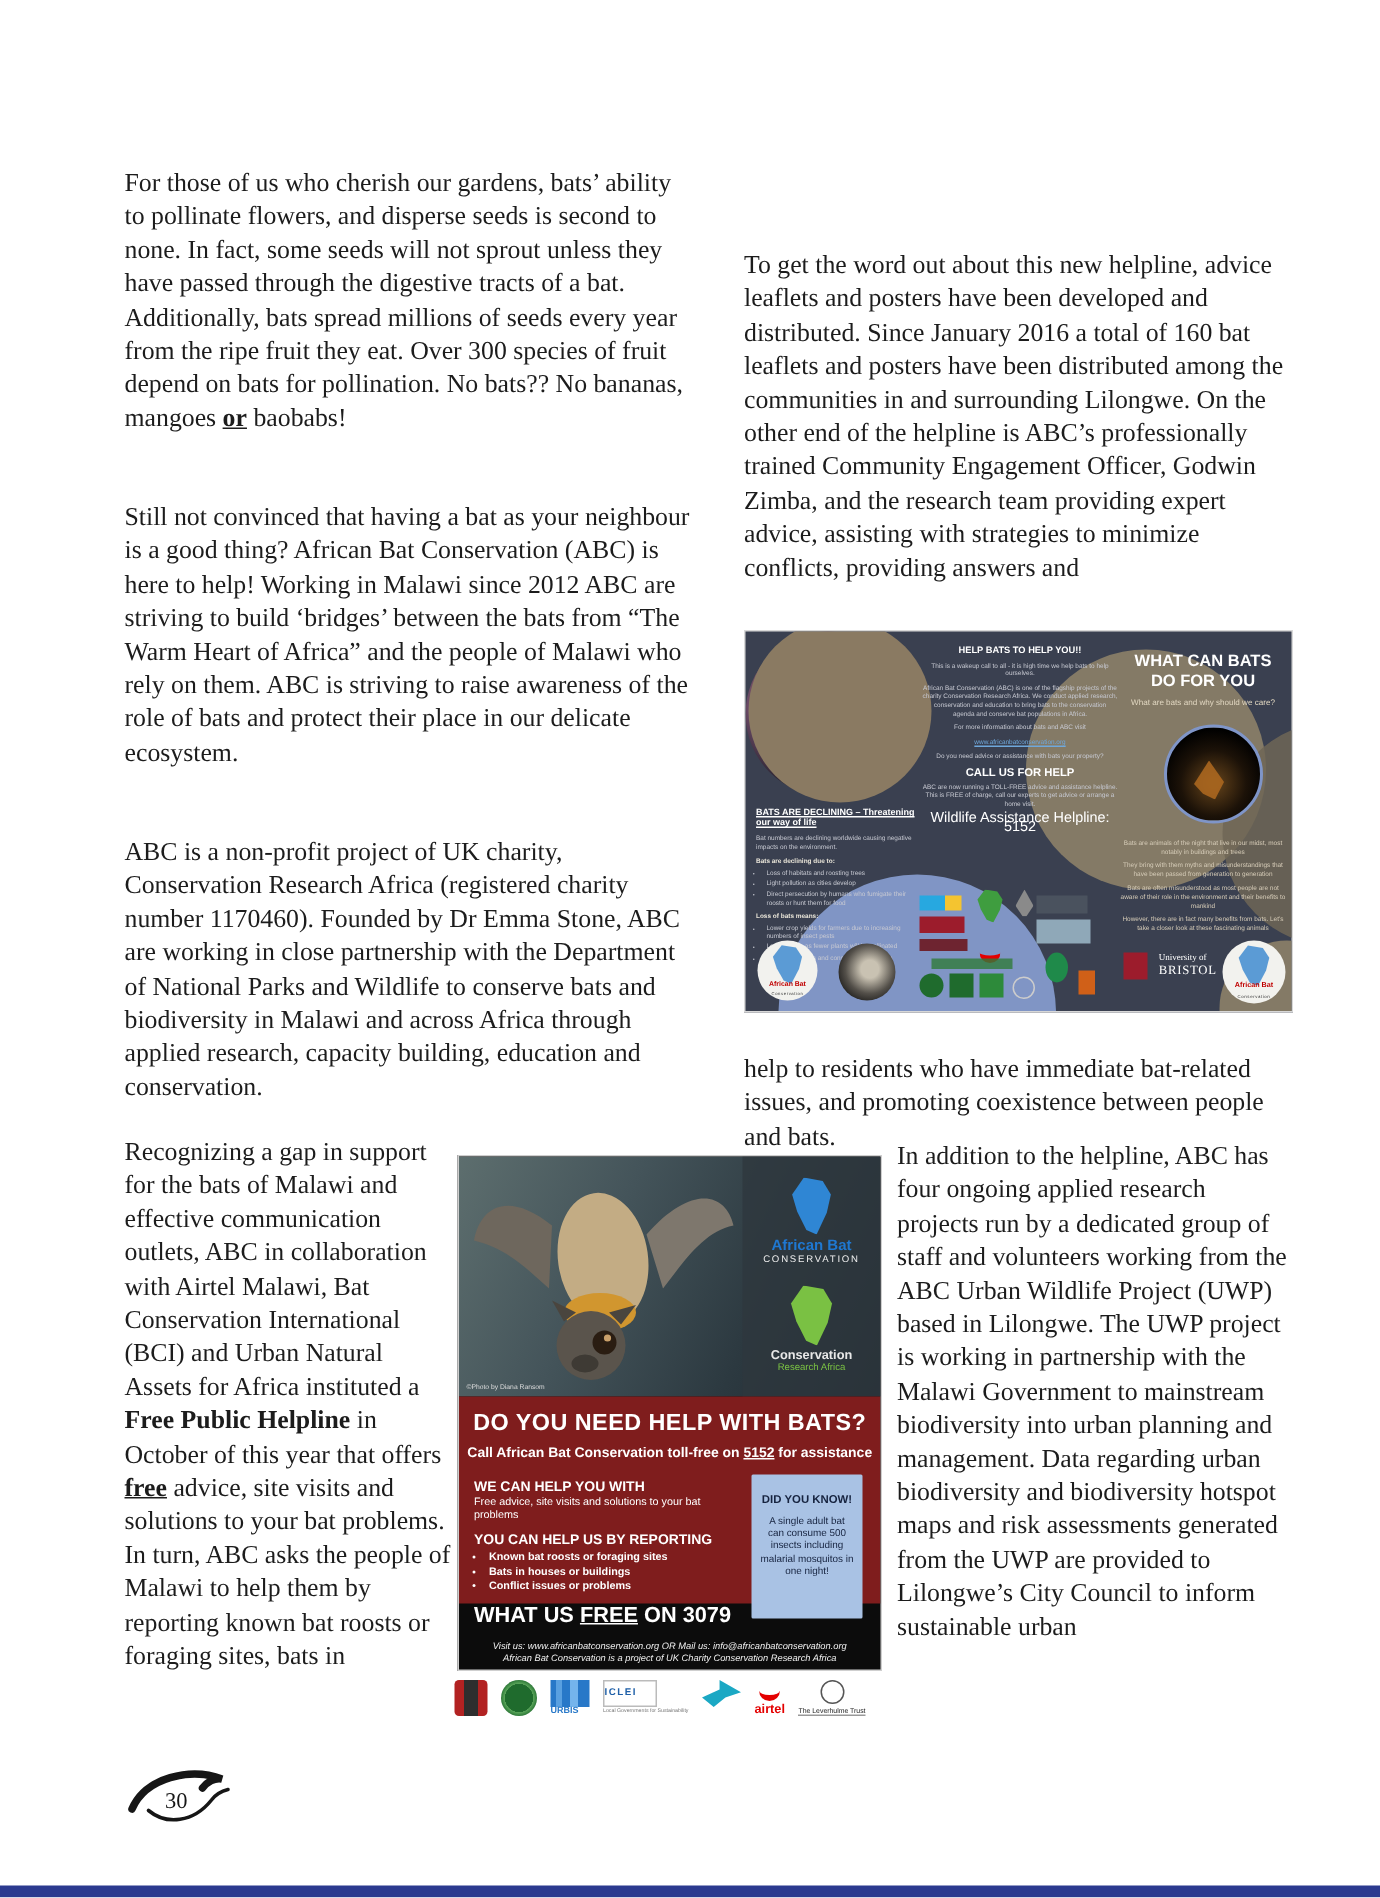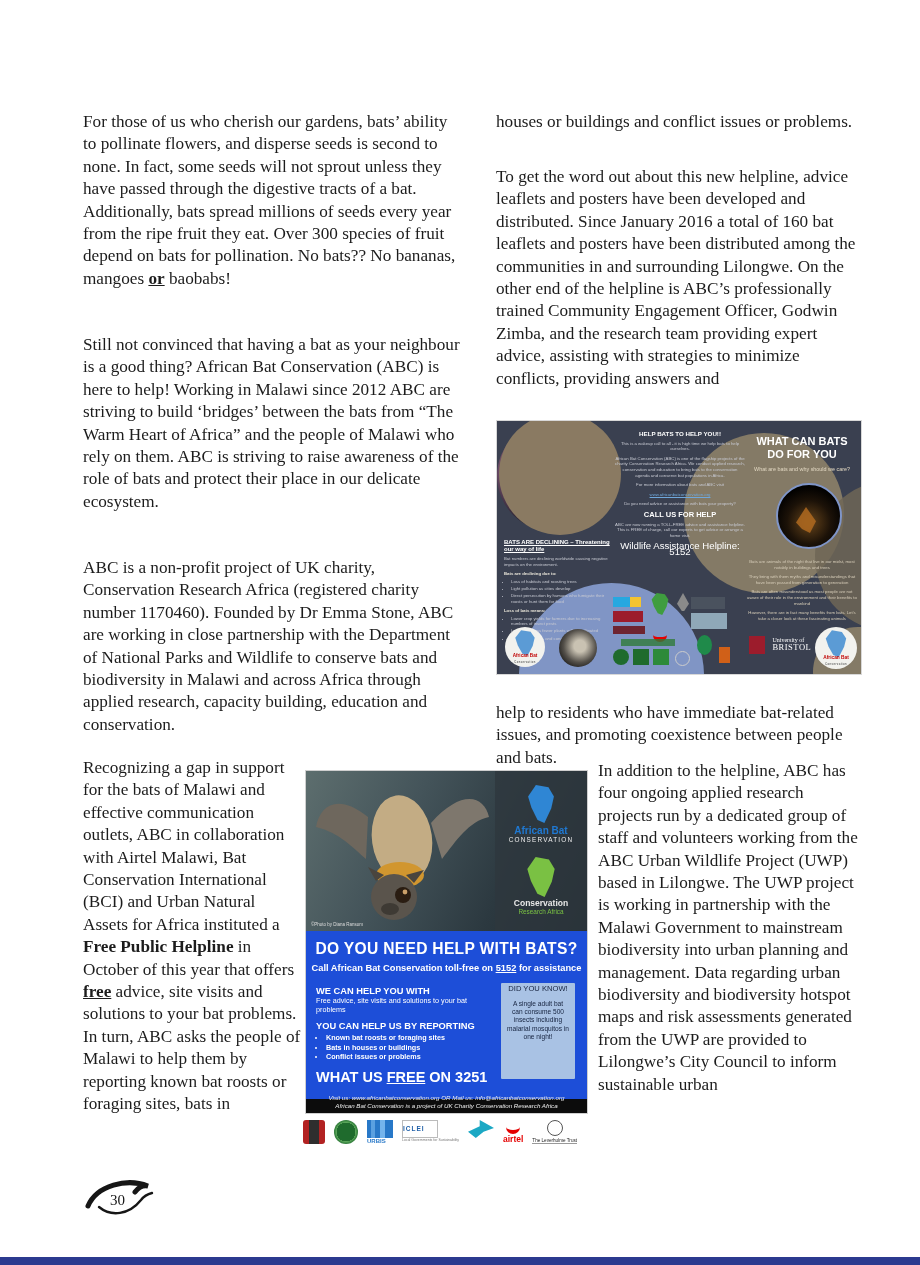--- a/index.html
+++ b/index.html
@@ -60,31 +60,31 @@
   .flogo{text-align:center;margin-top:14px;}
   .flogo .africaB{width:34px;height:38px;margin:0 auto;background:#2f86d4;
       clip-path:polygon(35% 0,72% 6%,88% 30%,80% 62%,60% 100%,40% 92%,22% 60%,12% 30%);}
   .flogo .africaG{width:36px;height:40px;margin:8px auto 0;background:#7ac143;
       clip-path:polygon(35% 0,72% 6%,88% 30%,80% 62%,60% 100%,40% 92%,22% 60%,12% 30%);}
   .flogo .l1{font-weight:bold;color:#1f78d1;font-size:10px;margin-top:2px;}
   .flogo .l2{color:#eee;font-size:6.4px;letter-spacing:1.2px;}
   .flogo .l3{font-weight:bold;color:#111;font-size:8.5px;margin-top:1px;color:#e8e8e8;}
   .flogo .l4{color:#7ac143;font-size:6.4px;}
   .fcredit{position:absolute;left:5px;bottom:4px;font-size:4.5px;color:#ddd;}
-  .fblack{position:absolute;left:0;top:160px;width:281px;height:168px;background:#1d4ed8;color:#fff;}
+  .fblack{position:absolute;left:0;top:160px;width:281px;height:138px;background:#7f1d1d;color:#fff;}
   .fhead{margin:9px 6px 0 6px;text-align:center;font-weight:bold;font-size:15.6px;letter-spacing:.3px;}
   .fsub{margin:5px 4px 0 4px;text-align:center;font-weight:bold;font-size:9.3px;}
   .fleft{position:absolute;left:10px;top:55px;width:168px;}
   .fleft h5{margin:0;font-size:9.3px;font-weight:bold;}
   .fleft .txt{font-size:7.2px;margin:1px 0 7px 0;line-height:8.6px;}
   .fleft ul{margin:2px 0 0 10px;padding:0;font-size:7.2px;line-height:9.5px;font-weight:bold;}
   .fcall{position:absolute;left:10px;top:138px;font-size:14.5px;font-weight:bold;}
   .fdyk{position:absolute;right:12px;top:52px;width:74px;height:96px;background:#a9c2e4;color:#16233f;
         text-align:center;border-radius:1px;}
-  .fdyk .h{font-weight:normal;font-size:7.6px;margin-top:1px;line-height:9px;}
+  .fdyk .h{font-weight:bold;font-size:7.6px;margin-top:12px;line-height:9px;}
   .fdyk .t{font-size:6.6px;line-height:8.2px;margin:7px 6px 0 6px;}
   .ffoot{position:absolute;left:0;right:0;top:163px;text-align:center;font-style:italic;font-size:6.2px;line-height:8px;color:#eee;}
 
   
   .prow{position:absolute;left:303px;top:1120px;width:288px;height:44px;display:flex;align-items:flex-start;gap:9px;
         font-family:"Liberation Sans",sans-serif;}
   .plog{}
   .coat{width:22px;height:24px;background:linear-gradient(90deg,#b22222 28%,#2e2e2e 28%,#2e2e2e 72%,#b22222 72%);border-radius:3px;}
   .dnpw{width:24px;height:24px;border-radius:50%;background:radial-gradient(circle,#1f6b2d 55%,#5aa55a 56%,#1f6b2d 75%);}
   .urbis .bars{width:26px;height:18px;background:linear-gradient(90deg,#2878c8 15%,#5aa0e0 15% 30%,#2878c8 30% 50%,#74b4ec 50% 70%,#2878c8 70%);}
@@ -111,21 +111,20 @@
 <div class="page">
 
   <div class="para" style="left:83px;top:111px;width:378px;"><span>For those of us who cherish our gardens, bats’ ability to pollinate flowers, and disperse seeds is second to none. In fact, some seeds will not sprout unless they have passed through the digestive tracts of a bat. Additionally, bats spread millions of seeds every year from the ripe fruit they eat. Over 300 species of fruit depend on bats for pollination. No bats?? No bananas, mangoes </span><span class="bu">or</span><span> baobabs!</span></div>
 
   <div class="para" style="left:83px;top:334px;width:378px;">Still not convinced that having a bat as your neighbour is a good thing?  African Bat Conservation (ABC) is here to help! Working in Malawi since 2012 ABC are striving to build ‘bridges’ between the bats from “The Warm Heart of Africa” and the people of Malawi who rely on them. ABC is striving to raise awareness of the role of bats and protect their place in our delicate ecosystem.</div>
 
   <div class="para" style="left:83px;top:557px;width:378px;">ABC is a non-profit project of UK charity, Conservation Research Africa (registered charity number 1170460). Founded by Dr Emma Stone, ABC are working in close partnership with the Department of National Parks and Wildlife to conserve bats and biodiversity in Malawi and across Africa through applied research, capacity building, education and conservation.</div>
 
   <div class="para" style="left:83px;top:757px;width:220px;"><span>Recognizing a gap in support for the bats of Malawi and effective communication outlets, ABC in collaboration with Airtel Malawi, Bat Conservation International (BCI) and Urban Natural Assets for Africa instituted a </span><span class="b">Free Public Helpline</span><span> in October of this year that offers </span><span class="bu">free</span><span> advice, site visits and solutions to your bat problems. In turn, ABC asks the people of Malawi to help them by reporting known bat roosts or foraging sites, bats in</span></div>
 
-  <div class="para" style="left:496px;top:111px;width:368px;">houses or buildings and conflict issues or problems.</div>
 
   <div class="para" style="left:496px;top:166px;width:368px;">To get the word out about this new helpline, advice leaflets and posters have been developed and distributed. Since January 2016 a total of 160 bat leaflets and posters have been distributed among the communities in and surrounding Lilongwe. On the other end of the helpline is ABC’s professionally trained Community Engagement Officer, Godwin Zimba, and the research team providing expert advice, assisting with strategies to minimize conflicts, providing answers and</div>
 
   <div class="poster">
     <div class="pcirc tan1"></div>
     <div class="pcirc tan2"></div>
     <div class="pcirc tan3"></div>
     <div class="pcirc blue1"></div>
     <div class="pcirc womancirc"></div>
     <div class="womanphoto"></div>
@@ -245,21 +244,21 @@
       <div class="fleft">
         <h5>WE CAN HELP YOU WITH</h5>
         <div class="txt">Free advice, site visits and solutions to your bat problems</div>
         <h5>YOU CAN HELP US BY REPORTING</h5>
         <ul>
           <li>Known bat roosts or foraging sites</li>
           <li>Bats in houses or buildings</li>
           <li>Conflict issues or problems</li>
         </ul>
       </div>
-      <div class="fcall"><span>WHAT US </span><span class="u">FREE</span><span> ON 3251</span></div>
+      <div class="fcall"><span>WHAT US </span><span class="u">FREE</span><span> ON 3079</span></div>
       <div class="fdyk">
         <div class="h">DID YOU KNOW!</div>
         <div class="t">A single adult bat can consume 500 insects including malarial mosquitos in one night!</div>
       </div>
       <div class="ffoot">
         <div>Visit us: www.africanbatconservation.org OR Mail us: info@africanbatconservation.org</div>
         <div>African Bat Conservation is a project of UK Charity Conservation Research Africa</div>
       </div>
     </div>
   </div>

